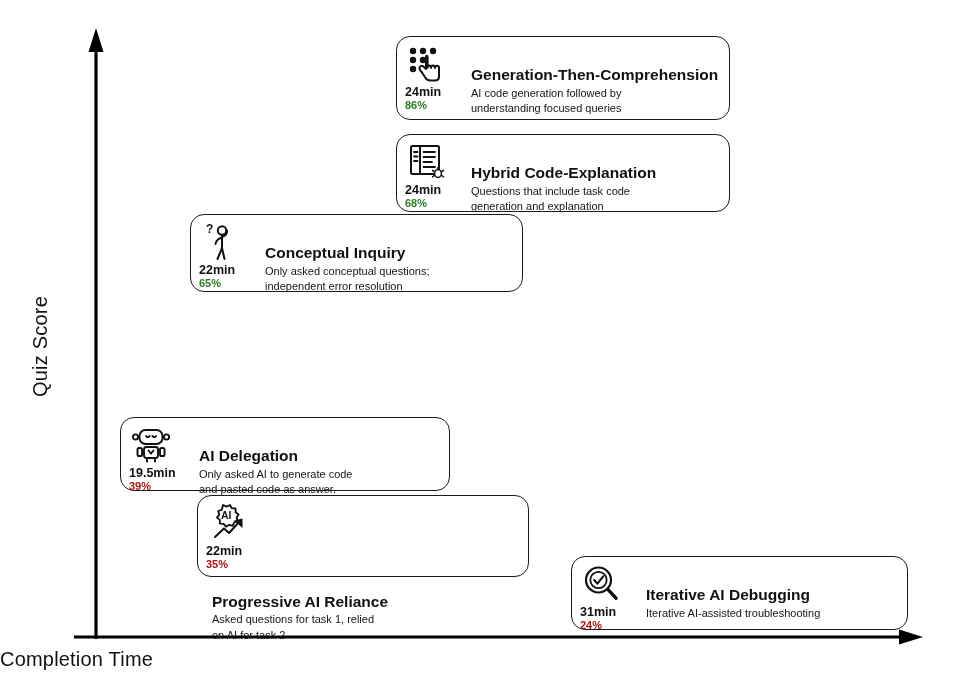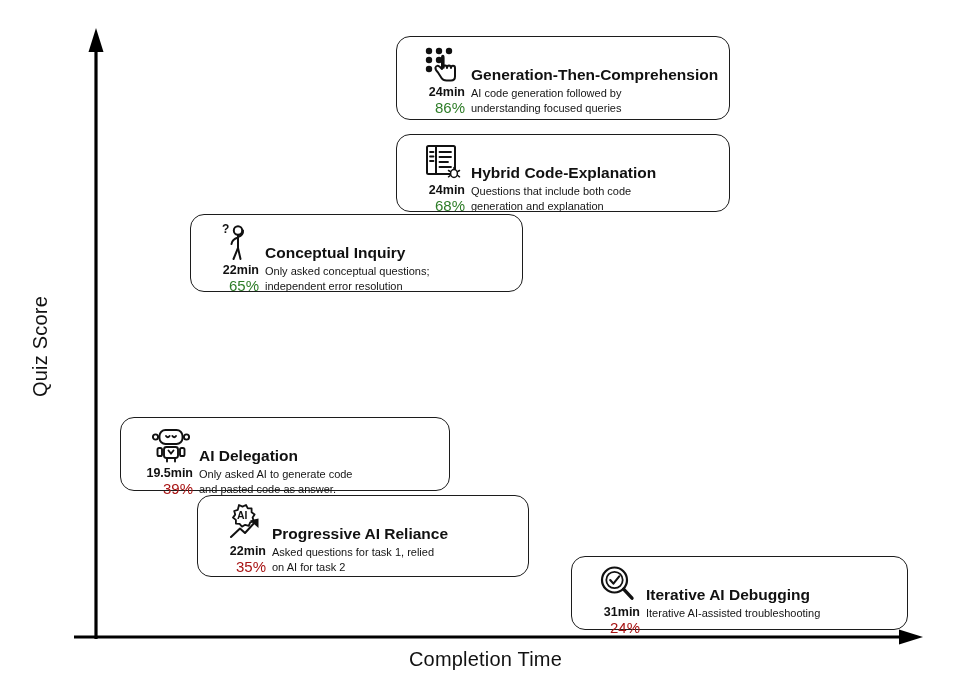--- a/index.html
+++ b/index.html
@@ -16,21 +16,21 @@
   .axis-svg{position:absolute;left:0;top:0;width:971px;height:698px;pointer-events:none;}
 
   .axis-label{
     position:absolute;
     font-size:20px;
     color:#111111;
     font-family:"Liberation Sans", sans-serif;
     letter-spacing:.2px;
     white-space:nowrap;
   }
-  #x-axis-label{left:0;top:648px;width:971px;text-align:center;}
+  #x-axis-label{left:0;top:648px;width:971px;text-align:left;}
   #y-axis-label{
     left:-60px;top:335px;width:200px;text-align:center;
     transform:rotate(-90deg);transform-origin:center center;
   }
 
   
   .card{
     position:absolute;
     box-sizing:border-box;
     border:1.6px solid #1c1c1c;
@@ -38,39 +38,39 @@
     background:#ffffff;
     display:flex;
     align-items:flex-start;
     padding:7px 10px 7px 8px;
   }
   .card-left{
     width:60px;
     flex:0 0 60px;
     display:flex;
     flex-direction:column;
-    align-items:flex-end;
+    align-items:flex-start;
     justify-content:flex-start;
   }
   .icon-wrap{
     width:44px;height:40px;
     display:flex;align-items:center;justify-content:center;
   }
   .icon-wrap svg{display:block;}
   .metric-time{
     font-size:12.5px;
     font-weight:bold;
     color:#111111;
     line-height:1.12;
     margin-top:1px;
     white-space:nowrap;
   }
   .metric-score{
-    font-size:15px;
-    font-weight:normal;
+    font-size:11px;
+    font-weight:bold;
     line-height:1.15;
     white-space:nowrap;
   }
   .score-high{color:#2e7d28;}
   .score-low{color:#a81414;}
 
   .card-body{
     flex:1 1 auto;
     padding-left:6px;
     padding-top:1px;
@@ -88,21 +88,21 @@
     color:#151515;
     line-height:1.42;
     margin-top:1px;
   }
 
   
   #card-generation-then-comprehension{left:396px;top:36px;width:334px;height:84px;}
   #card-hybrid-code-explanation{left:396px;top:134px;width:334px;height:78px;}
   #card-conceptual-inquiry{left:190px;top:214px;width:333px;height:78px;}
   #card-ai-delegation{left:120px;top:417px;width:330px;height:74px;}
-  #card-progressive-ai-reliance{left:197px;top:495px;width:332px;height:82px;}
+  #card-progressive-ai-reliance{left:197px;top:495px;width:332px;height:82px;flex-direction:column;}
   #card-iterative-ai-debugging{left:571px;top:556px;width:337px;height:74px;}
 
   #card-ai-delegation .card-left{width:64px;flex:0 0 64px;}
 </style>
 </head>
 <body>
 
 <div id="stage">
 
   <svg class="axis-svg" viewBox="0 0 971 698">
@@ -172,21 +172,21 @@
             <line x1="34.8" y1="32.5" x2="36.5" y2="33.8"></line>
           </g>
         </svg>
       </div>
       <div class="metric-time">24min</div>
       <div class="metric-score score-high">68%</div>
     </div>
     <div class="card-body">
       <div class="card-title">Hybrid Code-Explanation</div>
       <div class="card-desc">
-        <div>Questions that include both code</div>
+        <div>Questions that include task code</div>
         <div>generation and explanation</div>
       </div>
     </div>
   </div>
 
   <div class="card" id="card-conceptual-inquiry">
     <div class="card-left">
       <div class="icon-wrap">
         <svg width="36" height="40" viewBox="0 0 36 40">
           <text x="3" y="11" font-family="Liberation Sans, sans-serif" font-size="12" font-weight="bold" fill="#111">?</text>

